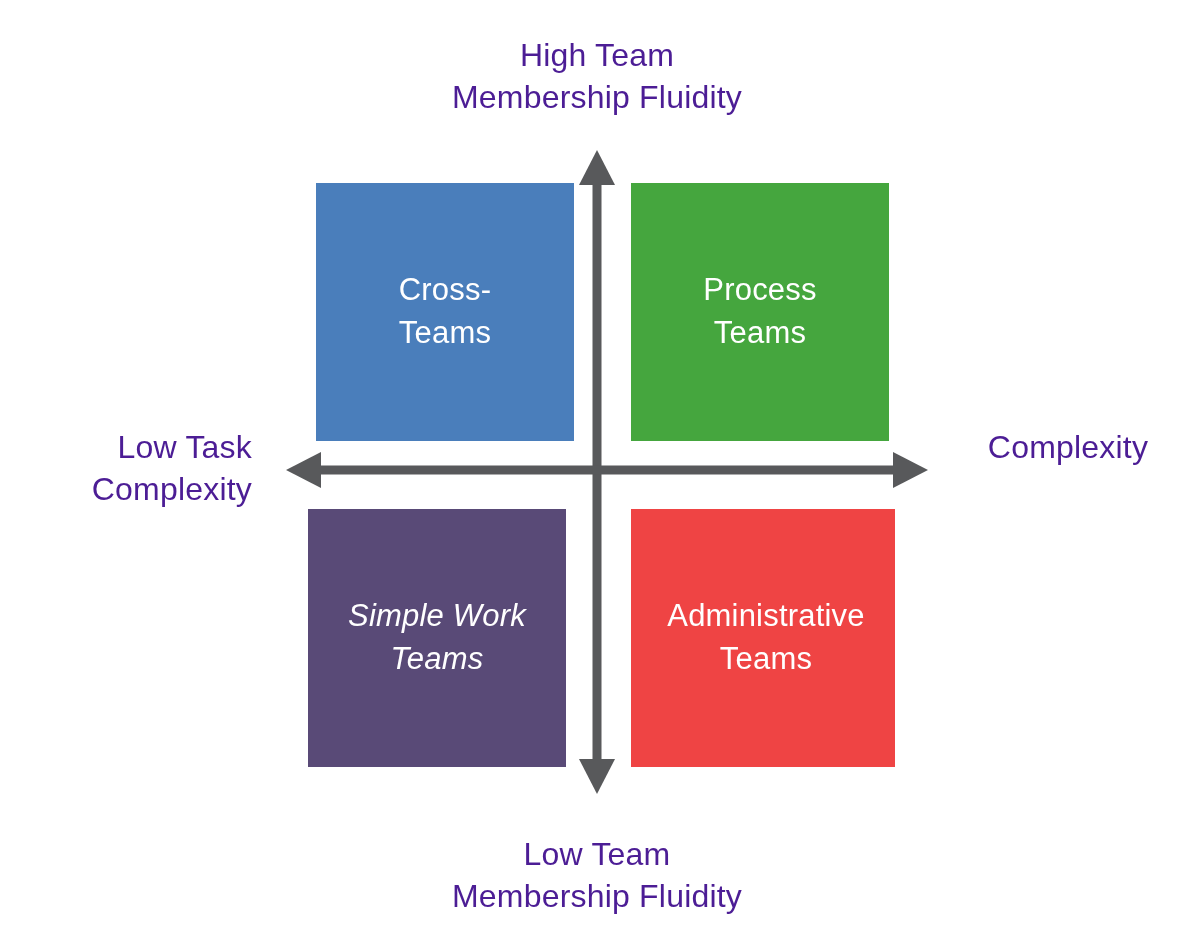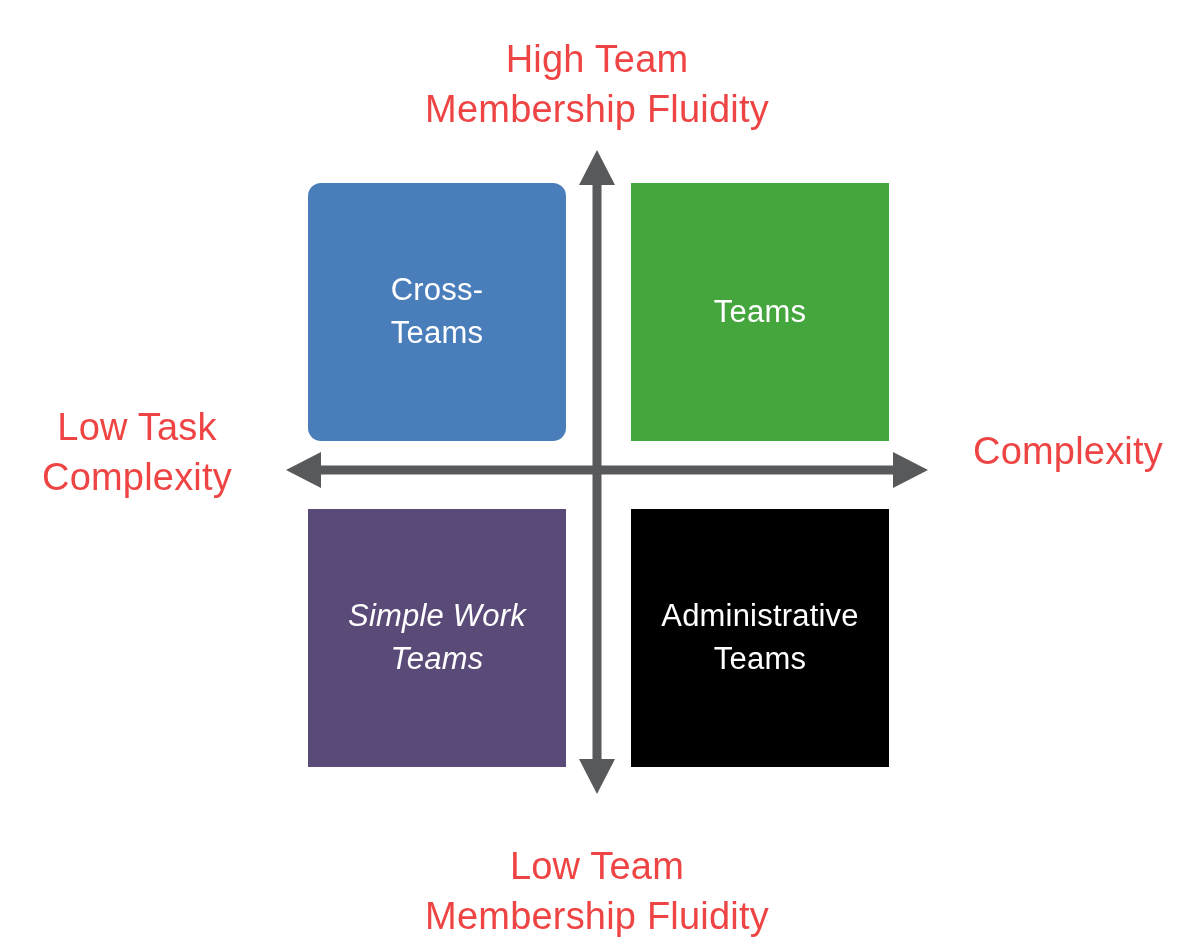--- a/index.html
+++ b/index.html
@@ -33,64 +33,65 @@
     text-align: center;
   }
   .quadrant-label {
     color: #ffffff;
     font-size: 31px;
     line-height: 1.38;
     font-weight: 400;
     letter-spacing: 0.2px;
   }
   .quadrant-label span { display: block; }
-  .q-top-left     { left: 308px; top: 183px; border-radius: 13px; }
+  .q-top-left     { left: 316px; top: 183px; }
   .q-top-right    { left: 631px; top: 183px; }
   .q-bottom-left  { left: 308px; top: 509px; font-style: italic; }
   .q-bottom-right { left: 631px; top: 509px; }
   .axis-label {
     position: absolute;
-    color: #ef4444;
-    font-size: 38px;
+    color: #4c1d95;
+    font-size: 32px;
     line-height: 1.32;
     text-align: center;
     letter-spacing: 0.2px;
   }
   .axis-label span { display: block; }
   .axis-label-top    { left: 297px; width: 600px; top: 34px; }
-  .axis-label-bottom { left: 297px; width: 600px; top: 833px; margin-top: 8px; }
-  .axis-label-left   { left: 22px;  width: 230px; top: 402px; }
+  .axis-label-bottom { left: 297px; width: 600px; top: 833px; }
+  .axis-label-left   { left: 22px;  width: 230px; top: 426px; text-align: right; }
   .axis-label-right  { left: 948px; width: 240px; top: 426px; }
 </style>
 </head>
 <body>
 
 <div class="canvas">
 
   <div class="quadrant q-top-left" style="background-color: rgb(74, 126, 187);">
     <div class="quadrant-label">
       <span>Cross-</span>
       <span>Teams</span>
     </div>
   </div>
 
   <div class="quadrant q-top-right" style="background-color: rgb(69, 166, 62);">
     <div class="quadrant-label">
+      <span>Process</span>
       <span>Teams</span>
     </div>
   </div>
 
   <div class="quadrant q-bottom-left" style="background-color: rgb(89, 74, 119);">
     <div class="quadrant-label">
       <span>Simple Work</span>
       <span>Teams</span>
     </div>
   </div>
 
-  <div class="quadrant q-bottom-right" style="background-color: #000000;">
+  <div class="quadrant q-bottom-right" style="background-color: #ef4444; padding-left: 6px;">
     <div class="quadrant-label">
       <span>Administrative</span>
       <span>Teams</span>
     </div>
   </div>
 
   <svg class="axis-svg" viewBox="0 0 1200 952" xmlns="http://www.w3.org/2000/svg">
 
     <g>
       <line x1="597" y1="181" x2="597" y2="763" stroke-width="9" style="stroke: rgb(88, 89, 91);"></line>

